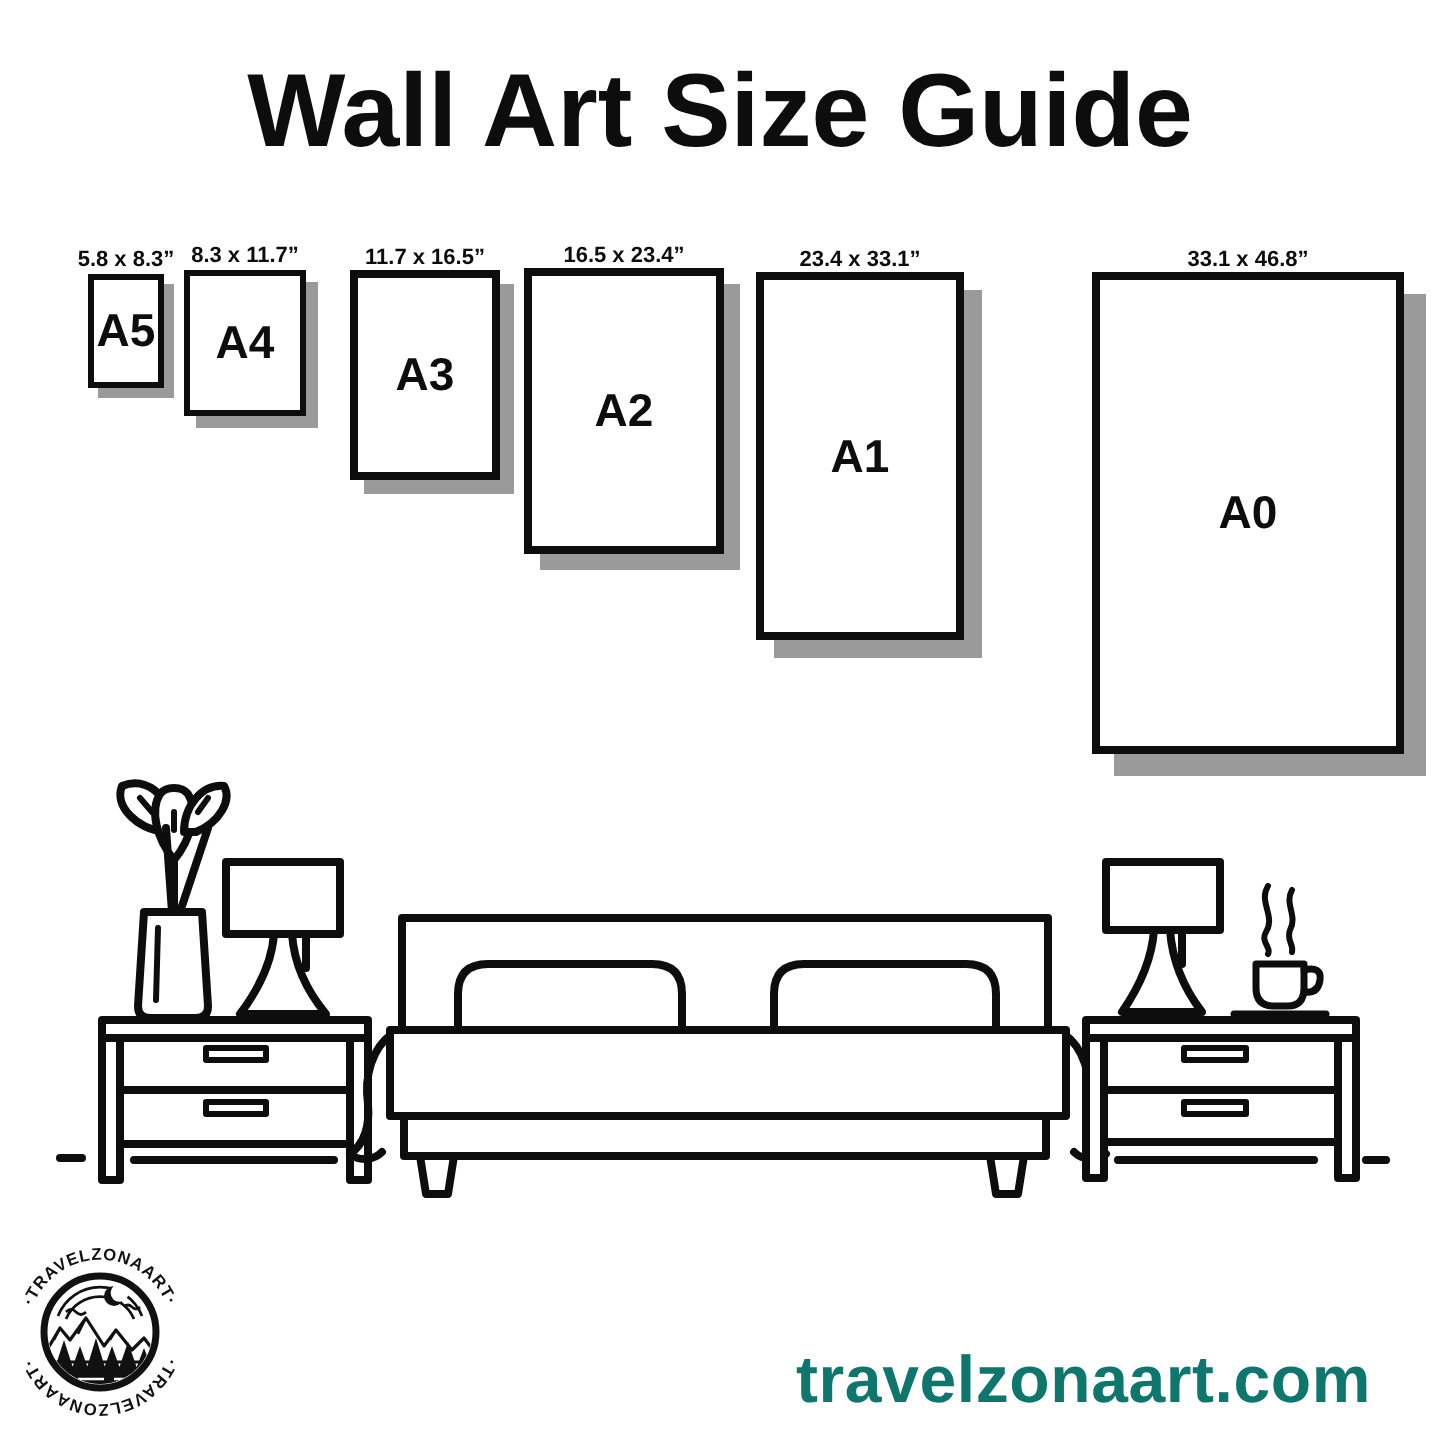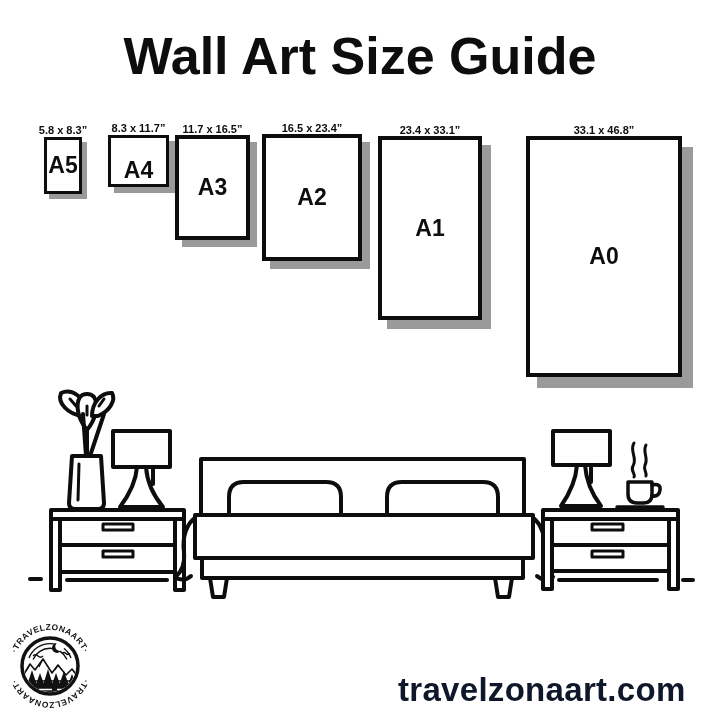--- a/index.html
+++ b/index.html
@@ -9,30 +9,30 @@
   .title{position:absolute;top:26px;left:0;width:100%;text-align:center;
          font-size:52px;font-weight:bold;letter-spacing:0;color:#0d0d0d;}
 
   .size-card{position:absolute;box-sizing:border-box;background:#fff;
              border:3px solid #0d0d0d;display:flex;align-items:center;justify-content:center;}
   .size-card .letter{font-weight:bold;font-size:23px;color:#0d0d0d;}
   .size-card .dims{position:absolute;bottom:100%;margin-bottom:4px;left:50%;
                    transform:translateX(-50%);white-space:nowrap;
                    font-size:11px;font-weight:bold;color:#0d0d0d;}
   .card-a5{left:44px; top:137px;width:38px; height:57px; box-shadow:5px 5px 0 #9a9a9a;text-align:right;}
-  .card-a4{left:108px;top:135px;width:61px; height:52px; box-shadow:6px 6px 0 #9a9a9a;align-items:flex-end;}
+  .card-a4{left:92px;top:135px;width:61px; height:73px; box-shadow:6px 6px 0 #9a9a9a;}
   .card-a3{left:175px;top:135px;width:75px; height:105px;border-width:4px;box-shadow:7px 7px 0 #9a9a9a;}
-  .card-a2{left:262px;top:134px;width:100px;height:127px;border-width:4px;box-shadow:8px 8px 0 #9a9a9a;}
+  .card-a2{left:262px;top:134px;width:100px;height:143px;border-width:4px;box-shadow:8px 8px 0 #9a9a9a;}
   .card-a1{left:378px;top:136px;width:104px;height:184px;border-width:4px;box-shadow:9px 9px 0 #9a9a9a;}
-  .card-a0{left:526px;top:136px;width:156px;height:241px;border-width:4px;box-shadow:11px 11px 0 #9a9a9a;}
+  .card-a0{left:546px;top:136px;width:156px;height:241px;border-width:4px;box-shadow:11px 11px 0 #9a9a9a;}
 
   .scene{position:absolute;left:0;top:380px;width:720px;height:230px;}
   .logo{position:absolute;left:3px;top:617px;width:94px;height:100px;}
   .website{position:absolute;left:398px;top:671px;font-size:33px;font-weight:bold;
-           letter-spacing:0.3px;color:#0f172a;}
+           letter-spacing:0.3px;color:#0f766e;}
 </style>
 </head>
 <body>
 
 <div class="canvas">
 
   <div class="title">Wall Art Size Guide</div>
 
   <div class="size-card card-a5">
     <span class="dims">5.8 x 8.3”</span>

